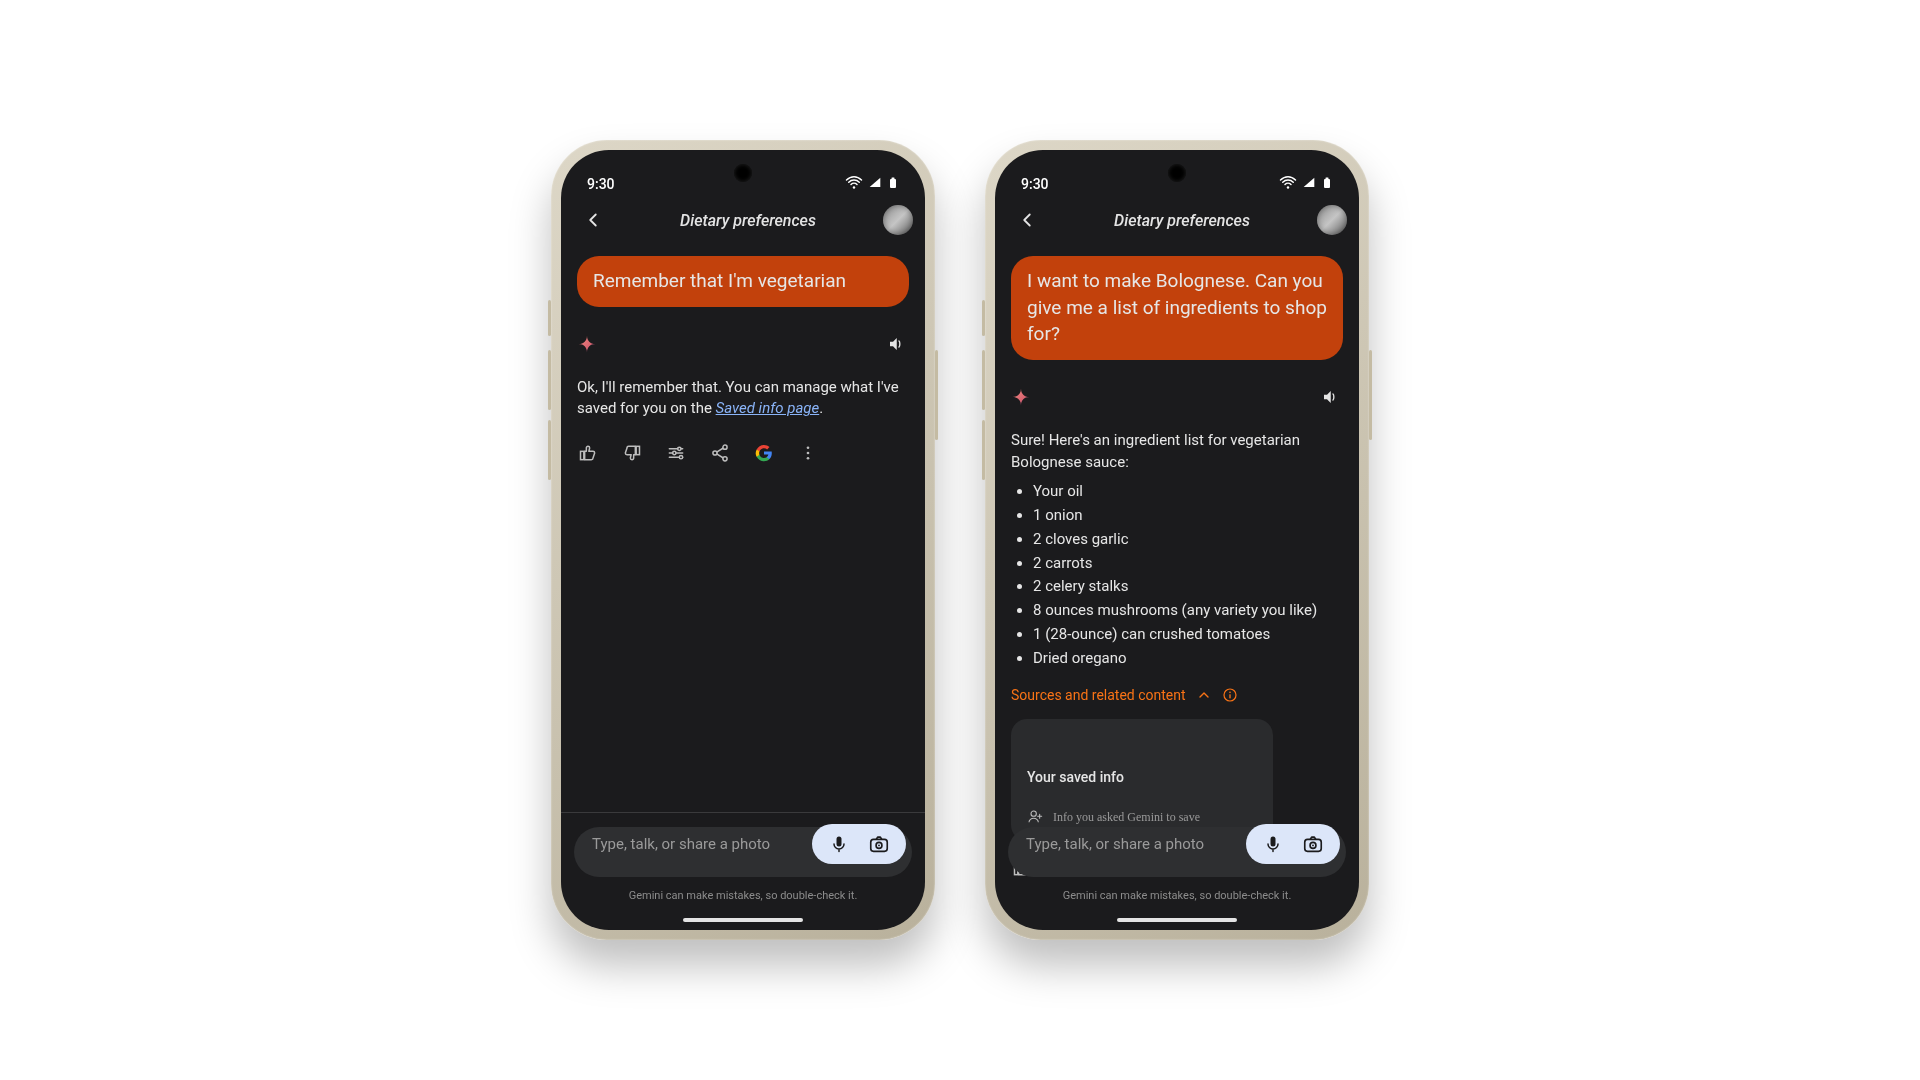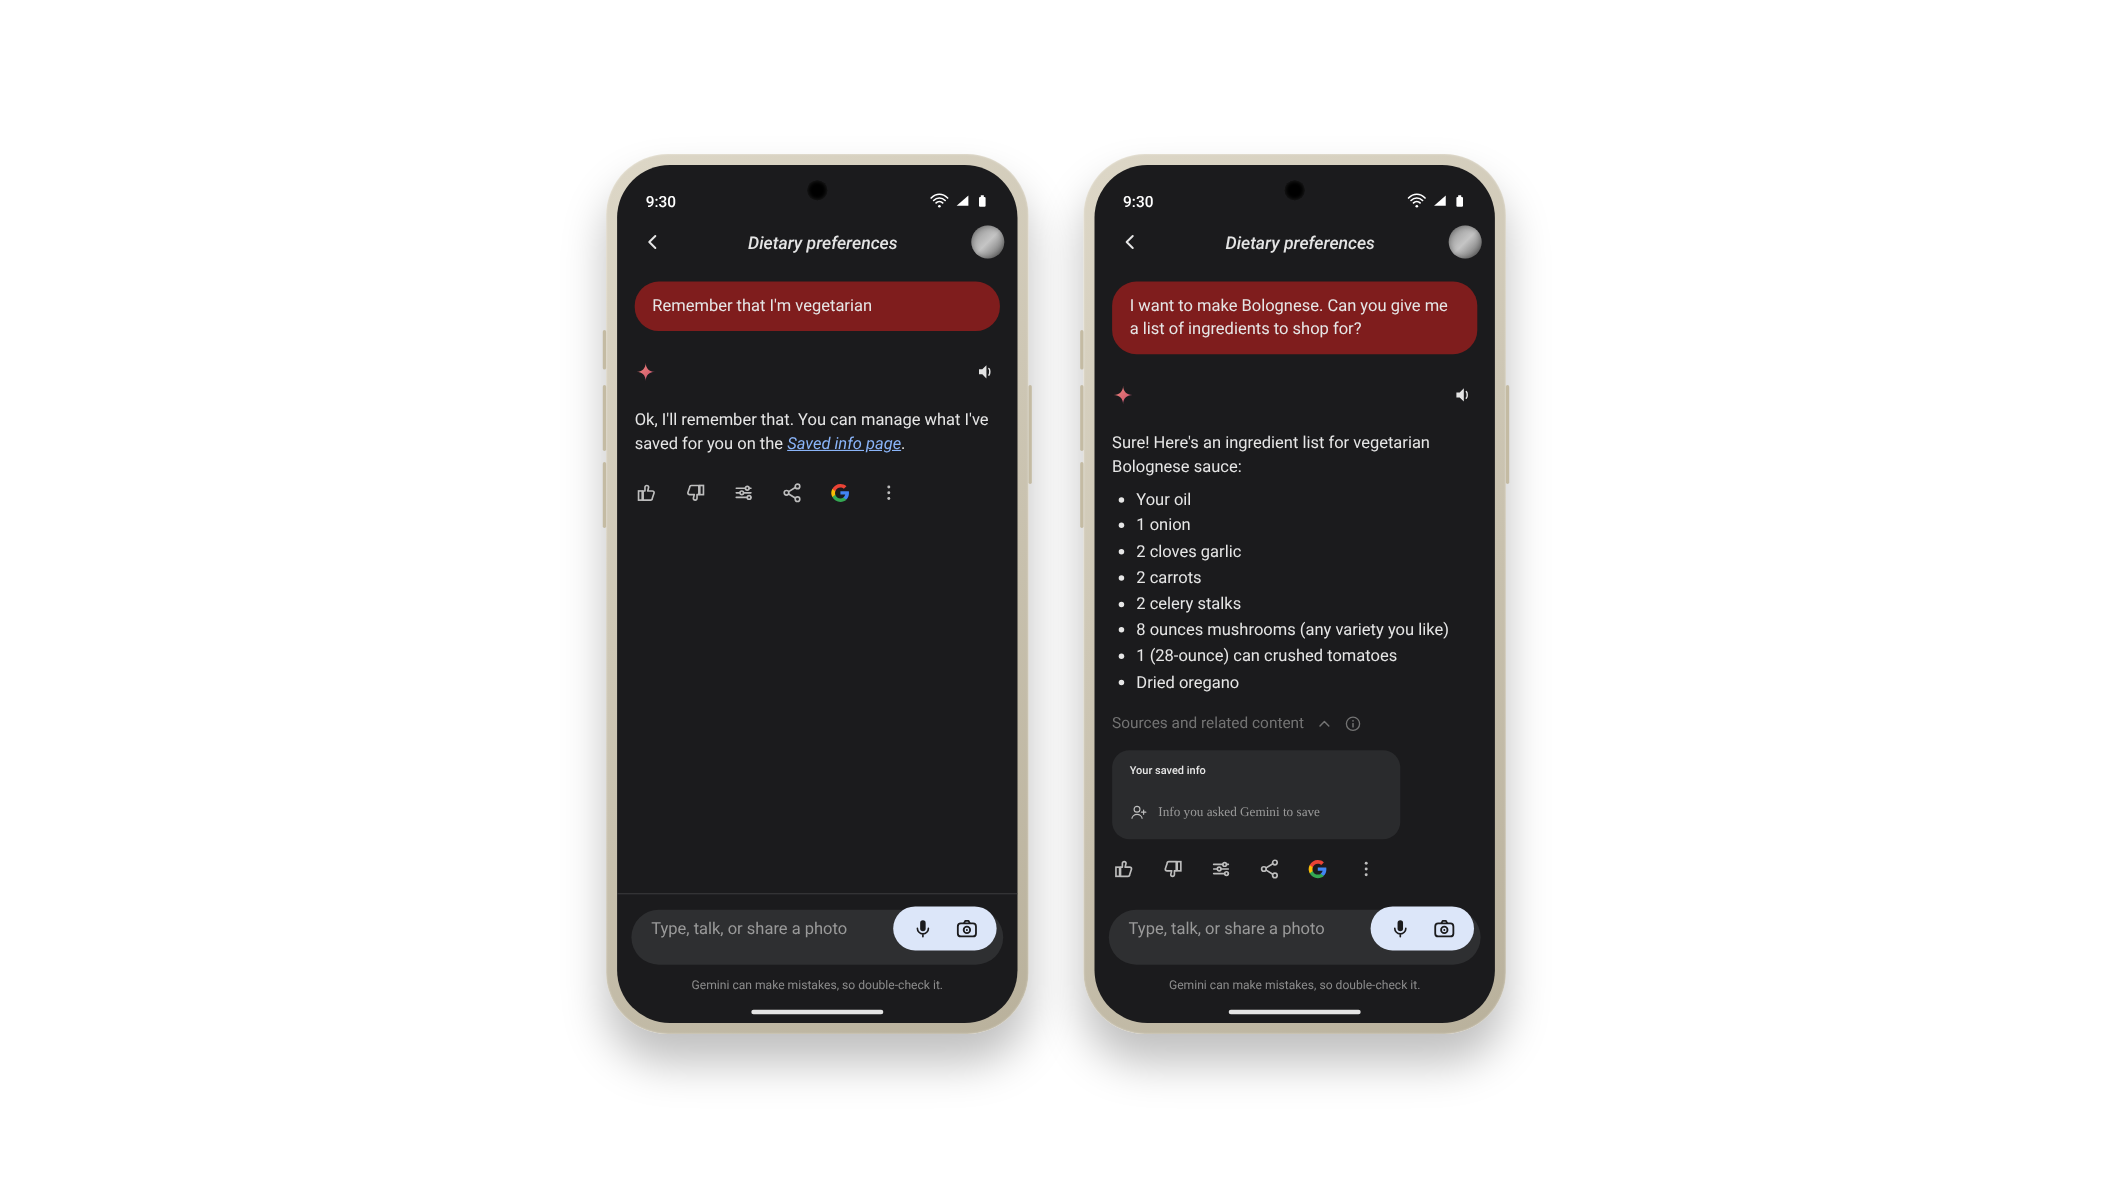--- a/index.html
+++ b/index.html
@@ -100,23 +100,23 @@
     border-radius: 50%;
     background: linear-gradient(135deg, #8e8e8e, #c5c5c5, #5b5b5b);
     box-shadow: inset 0 0 6px rgba(0,0,0,0.4);
   }
   .chat {
     padding: 8px 16px 0 16px;
   }
   .user-bubble {
     margin-left: auto;
     max-width: 300px;
-    background: #7f1d1d;
+    background: #c2410c;
     color: #e6e6e6;
-    font-size: 15px;
+    font-size: 19px;
     line-height: 1.4;
     padding: 12px 16px;
     border-radius: 22px;
   }
   .reply-head {
     display: flex;
     align-items: center;
     justify-content: space-between;
     margin-top: 24px;
   }
@@ -157,34 +157,35 @@
     color: #e6e6e6;
     font-size: 15px;
     line-height: 1.45;
   }
   .inline-list li { list-style: disc; margin: 2px 0; }
   .sources-row {
     display: flex;
     align-items: center;
     gap: 10px;
     margin-top: 18px;
-    color: #737373;
+    color: #f97316;
     font-size: 14px;
   }
   .saved-card {
     margin-top: 16px;
     background: #2a2b2d;
     border-radius: 16px;
     padding: 14px 16px 16px 16px;
     max-width: 230px;
   }
   .saved-title {
     color: #e6e6e6;
-    font-size: 10px;
+    font-size: 14px;
     font-weight: 500;
+    margin-top: 36px;
   }
   .saved-sub {
     display: flex;
     align-items: center;
     gap: 10px;
     margin-top: 24px;
     color: #9a9a9a;
     font-size: 12px;
     font-family: Liberation Serif, serif;
   }

